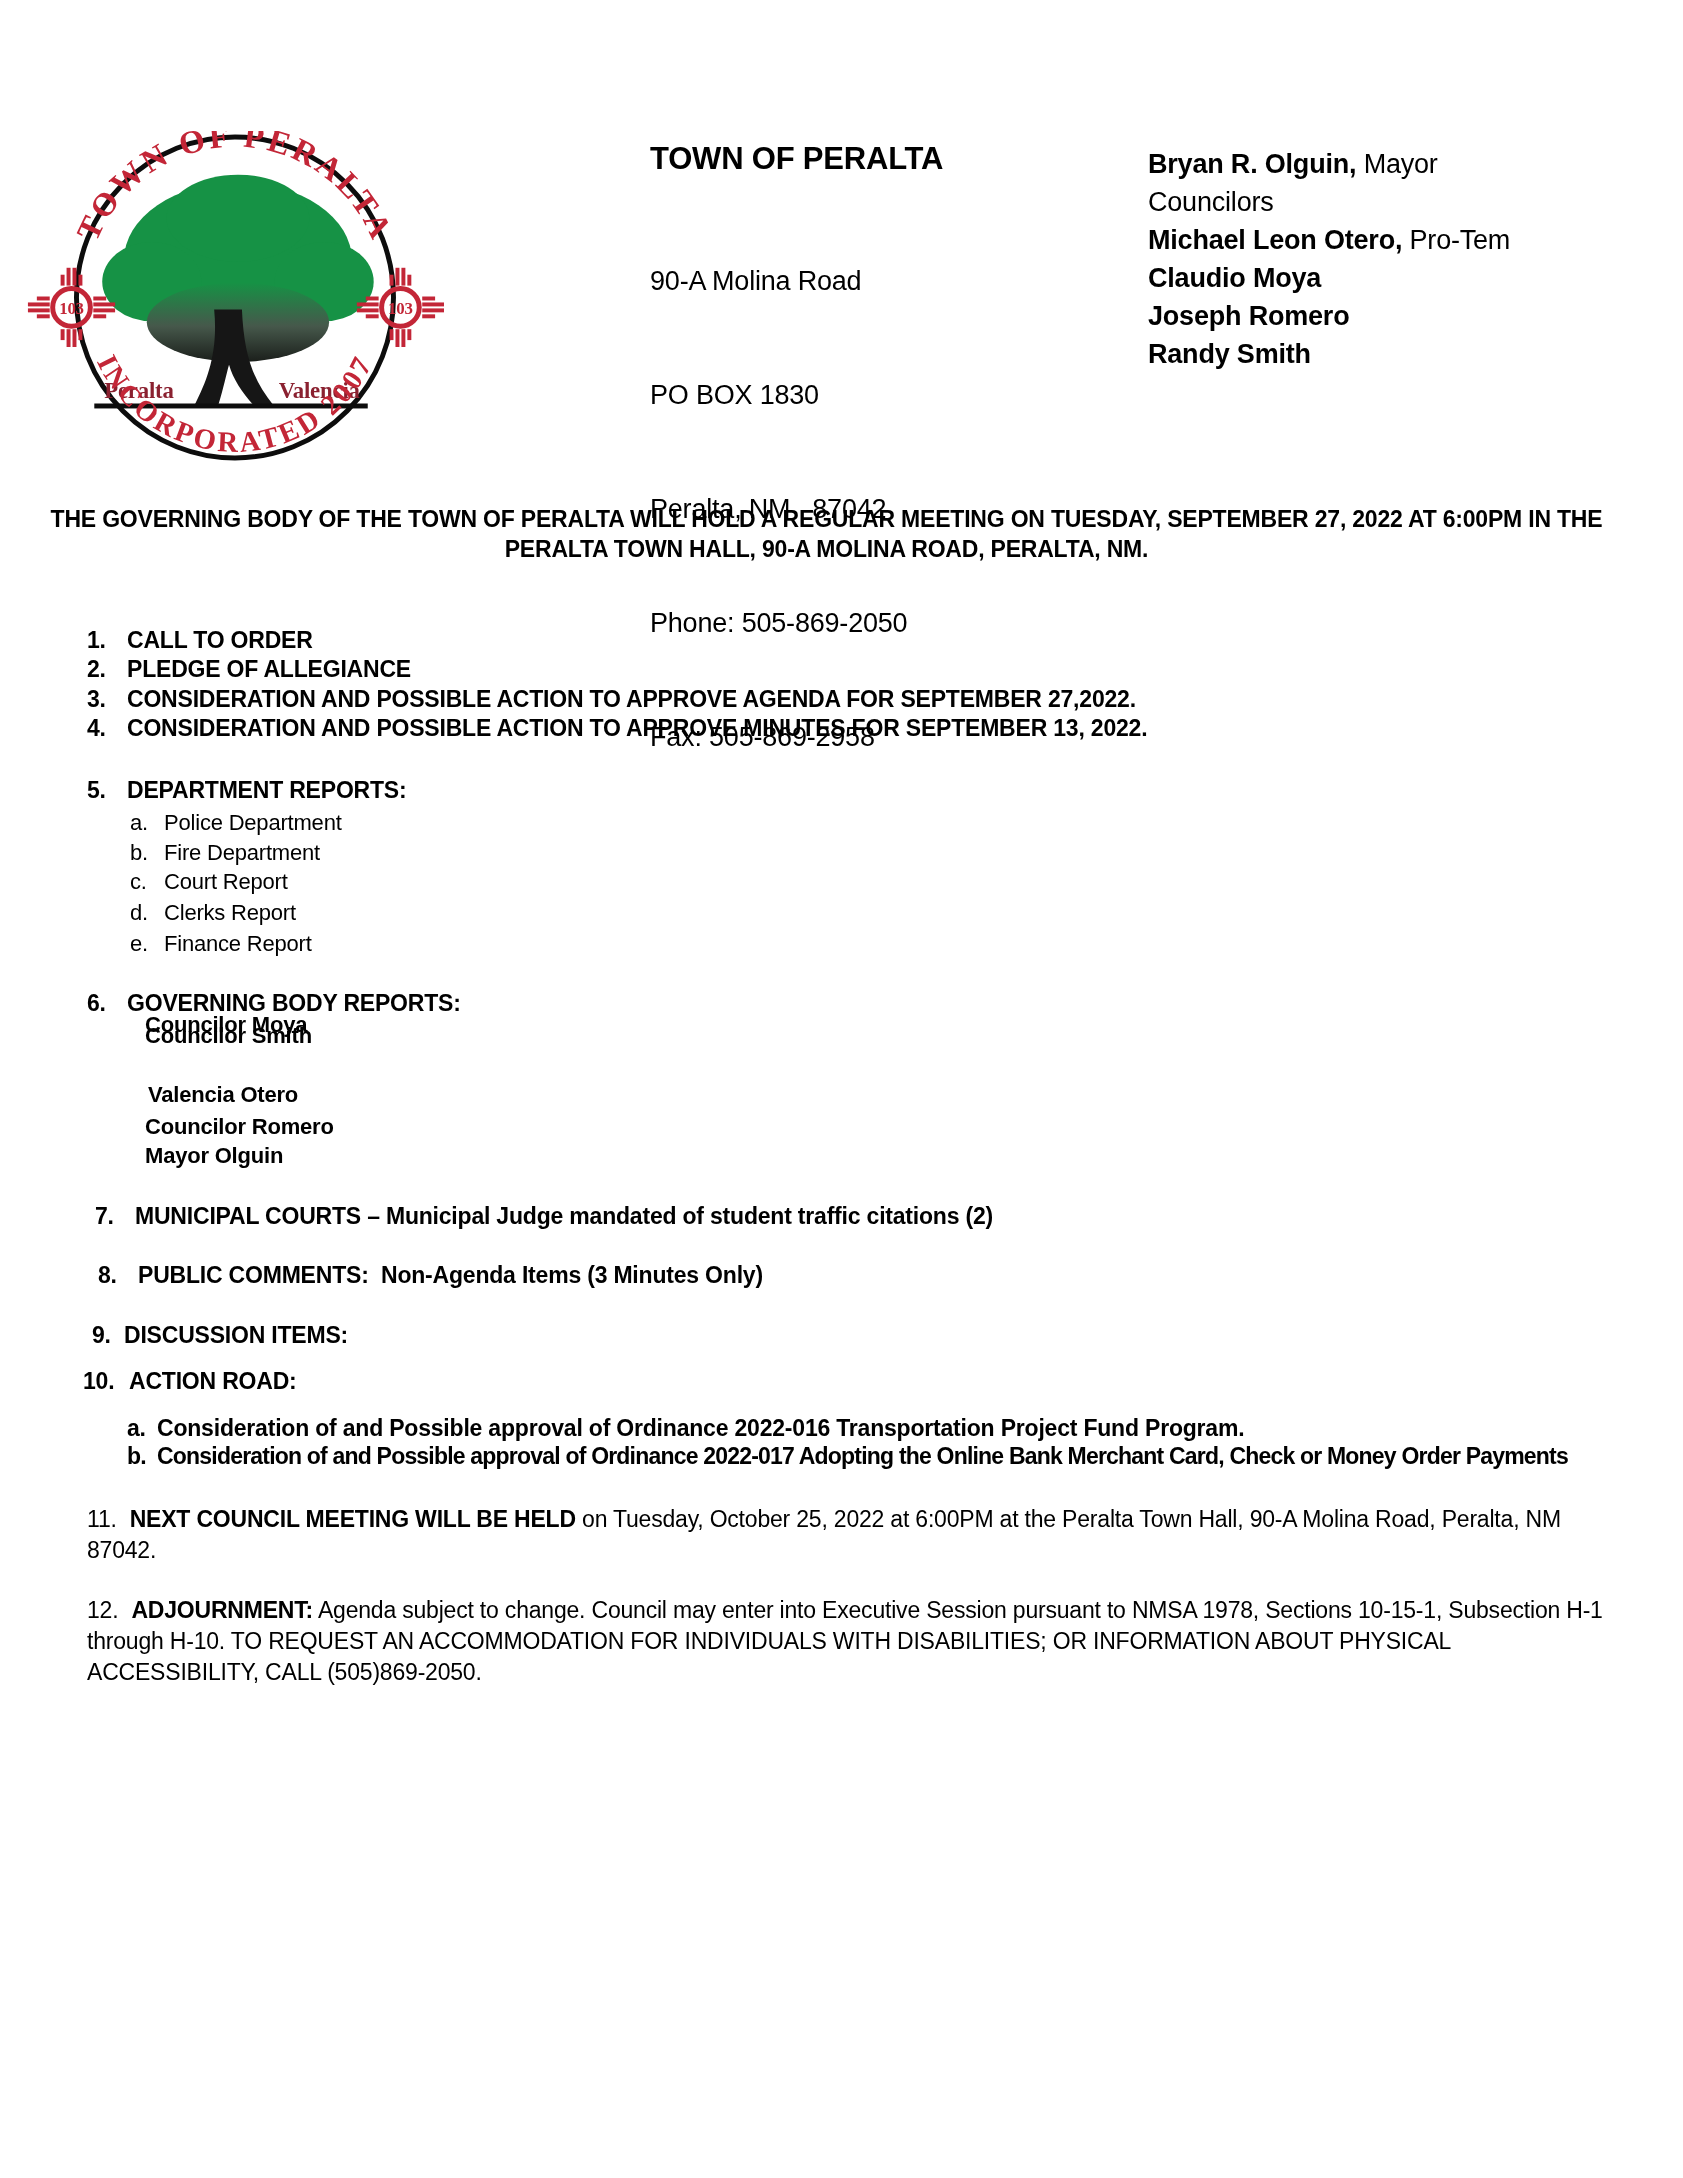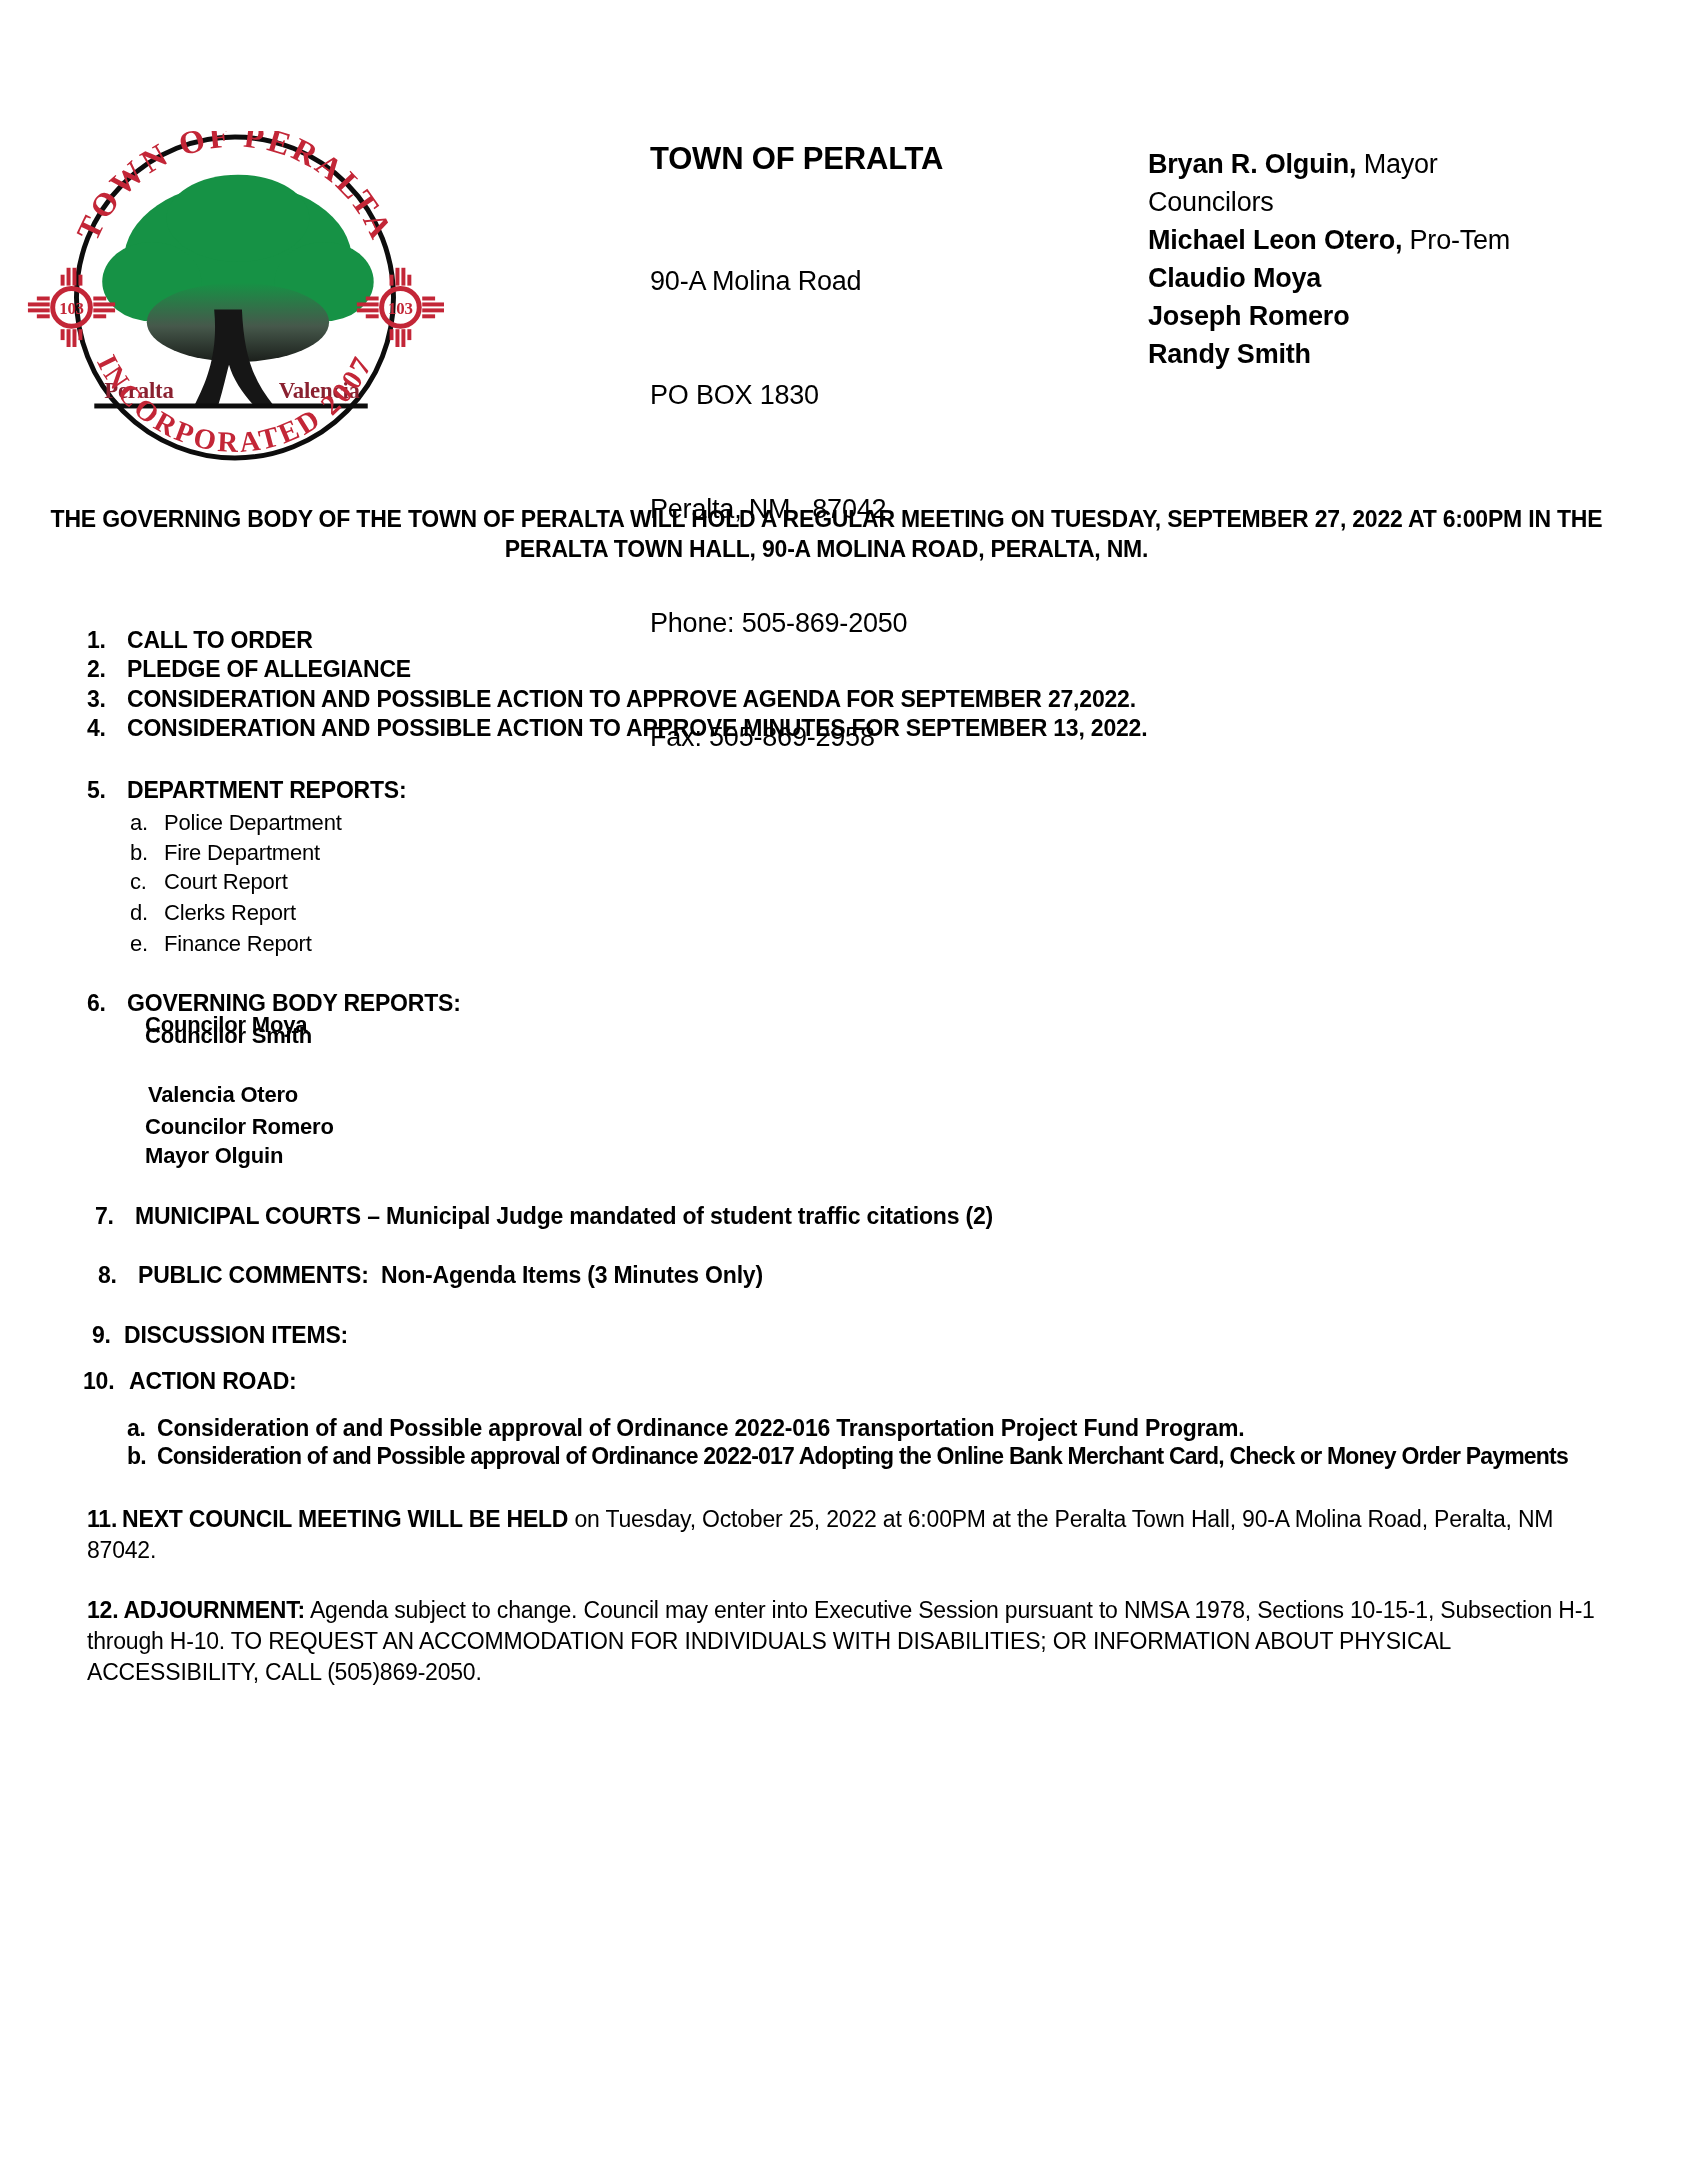--- a/index.html
+++ b/index.html
@@ -21,21 +21,21 @@
   .row{position:absolute;left:87px;display:flex;font-size:23px;font-weight:700;white-space:pre-wrap;}
   .row .num{width:40px;flex:none;}
   .row.wide .num{width:46px;}
   .sub{position:absolute;left:130px;display:flex;font-size:22px;font-weight:400;white-space:pre-wrap;}
   .sub .letter{width:34px;flex:none;}
   .sub.bold{font-weight:700;font-size:23px;left:127px;}
   .plainline{position:absolute;left:145px;font-size:22px;font-weight:700;}
   .tight{letter-spacing:-0.8px;}
   .para{position:absolute;left:87px;width:1533px;font-size:23px;font-weight:400;line-height:31px;white-space:pre-wrap;}
   .para .b{font-weight:700;}
-  .para .pnum{font-weight:700;margin-right:5px;}
+  .para .pnum{font-weight:400;margin-right:13px;}
 </style>
 </head>
 <body>
 
 <div id="page">
 
   <svg id="seal" viewBox="0 0 430 335" xmlns="http://www.w3.org/2000/svg">
     <defs>
       <linearGradient id="trunkfade" x1="0" y1="0" x2="0" y2="1">
         <stop offset="0" stop-color="#169245"></stop>

